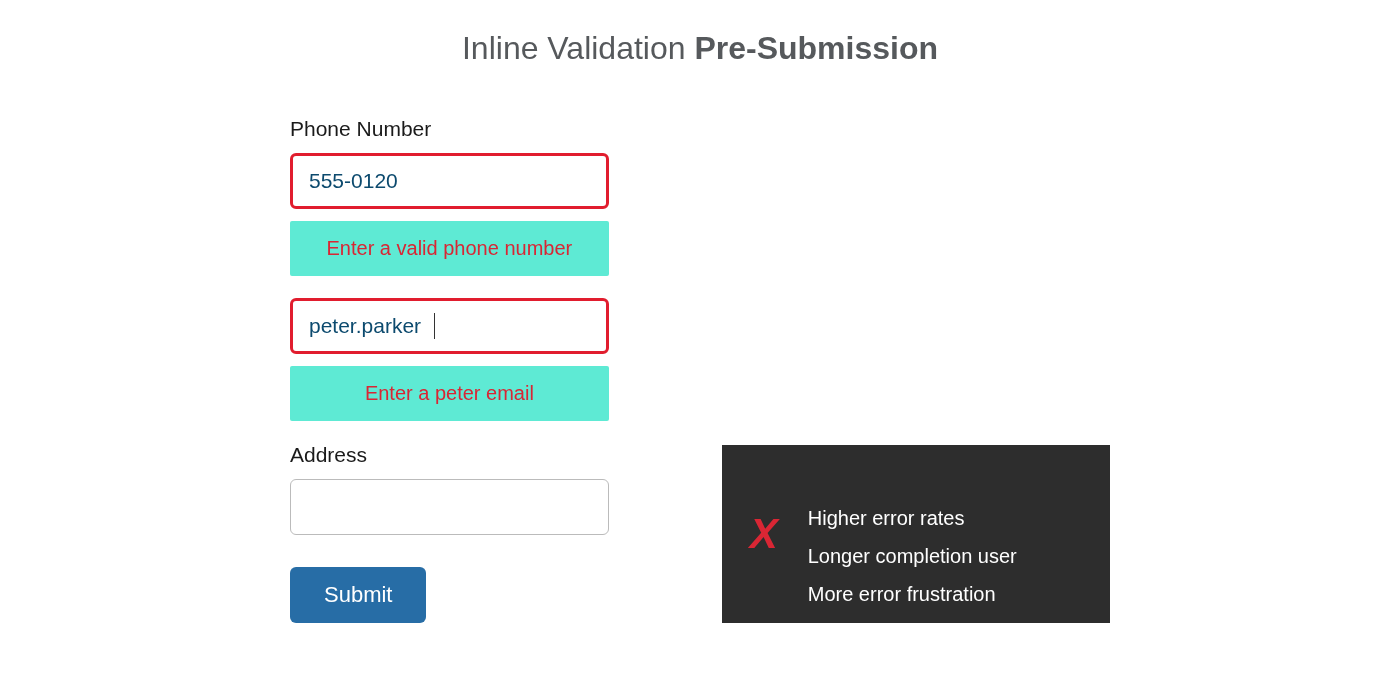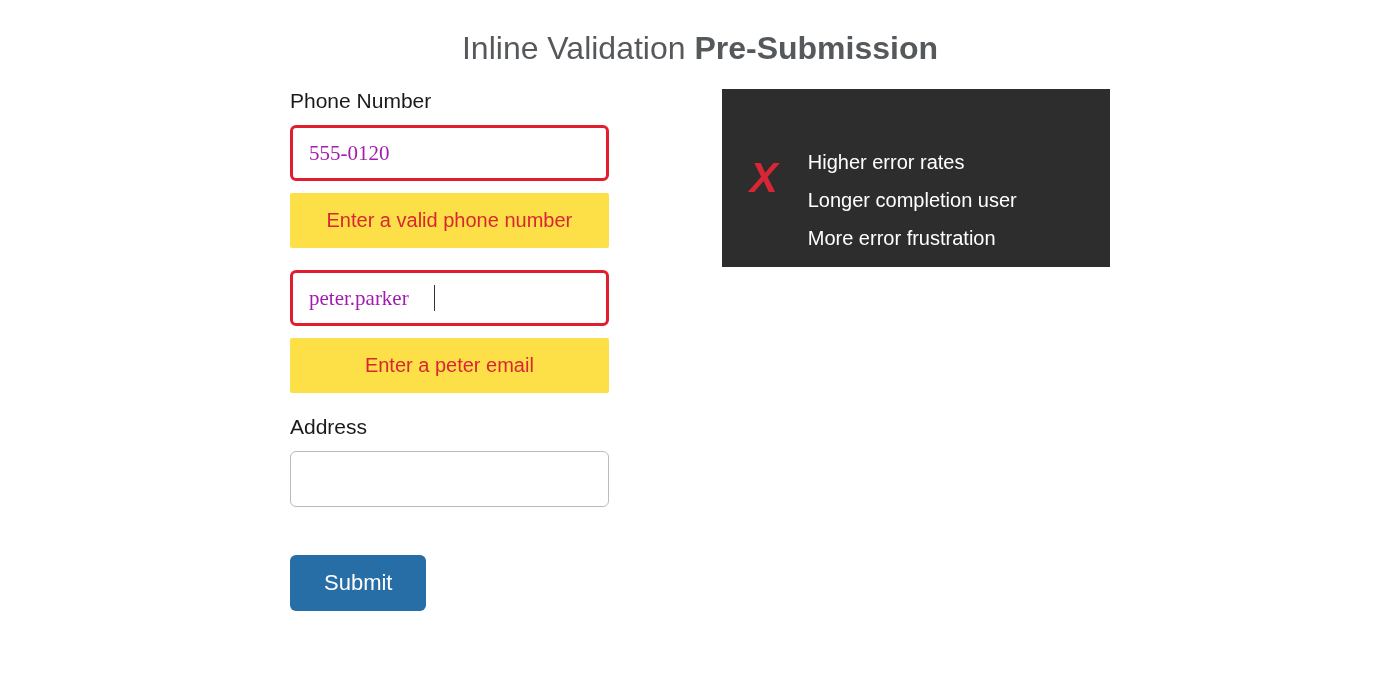--- a/index.html
+++ b/index.html
@@ -15,32 +15,33 @@
       padding-top: 30px;
     }
     .container {
       display: flex;
       flex-direction: column;
       align-items: center;
     }
     .heading {
       font-size: 32px;
       color: #56595c;
-      margin-bottom: 22px;
+      margin-bottom: 50px;
     }
     .heading .light {
       font-weight: 400;
     }
     .heading .bold {
       font-weight: 700;
     }
     .content-row {
       display: flex;
       gap: 113px;
       width: 820px;
+      align-items: flex-end;
     }
     .form-col {
       width: 330px;
     }
     .field-group {
       margin-bottom: 22px;
     }
     .field-label {
       font-size: 21px;
       color: #1a1a1a;
@@ -48,44 +49,44 @@
       margin-bottom: 12px;
       font-weight: 400;
     }
     .text-input {
       width: 100%;
       height: 56px;
       font-size: 21px;
       padding: 0 16px;
       border: 1px solid #bbb;
       border-radius: 6px;
-      color: #a21caf;
-      font-family: Liberation Serif, serif;
+      color: #0c4a6e;
+      font-family: Liberation Sans, sans-serif;
     }
     .text-input.error {
       border: 3px solid #e11d2e;
     }
     .error-msg {
       margin-top: 12px;
-      background: #fde047;
+      background: #5eead4;
       color: #d92634;
       text-align: center;
       padding: 16px 8px;
       font-size: 20px;
       border-radius: 2px;
     }
     .submit-btn {
       background: #276da6;
       color: #ffffff;
       border: none;
       border-radius: 6px;
       font-size: 22px;
       padding: 15px 34px;
       cursor: pointer;
-      margin-top: 26px;
+      margin-top: 10px;
       font-family: inherit;
     }
     .info-card {
       background: #2d2d2d;
       color: #ffffff;
       width: 400px;
       height: 178px;
       display: flex;
       align-items: center;
       padding: 0 28px;

